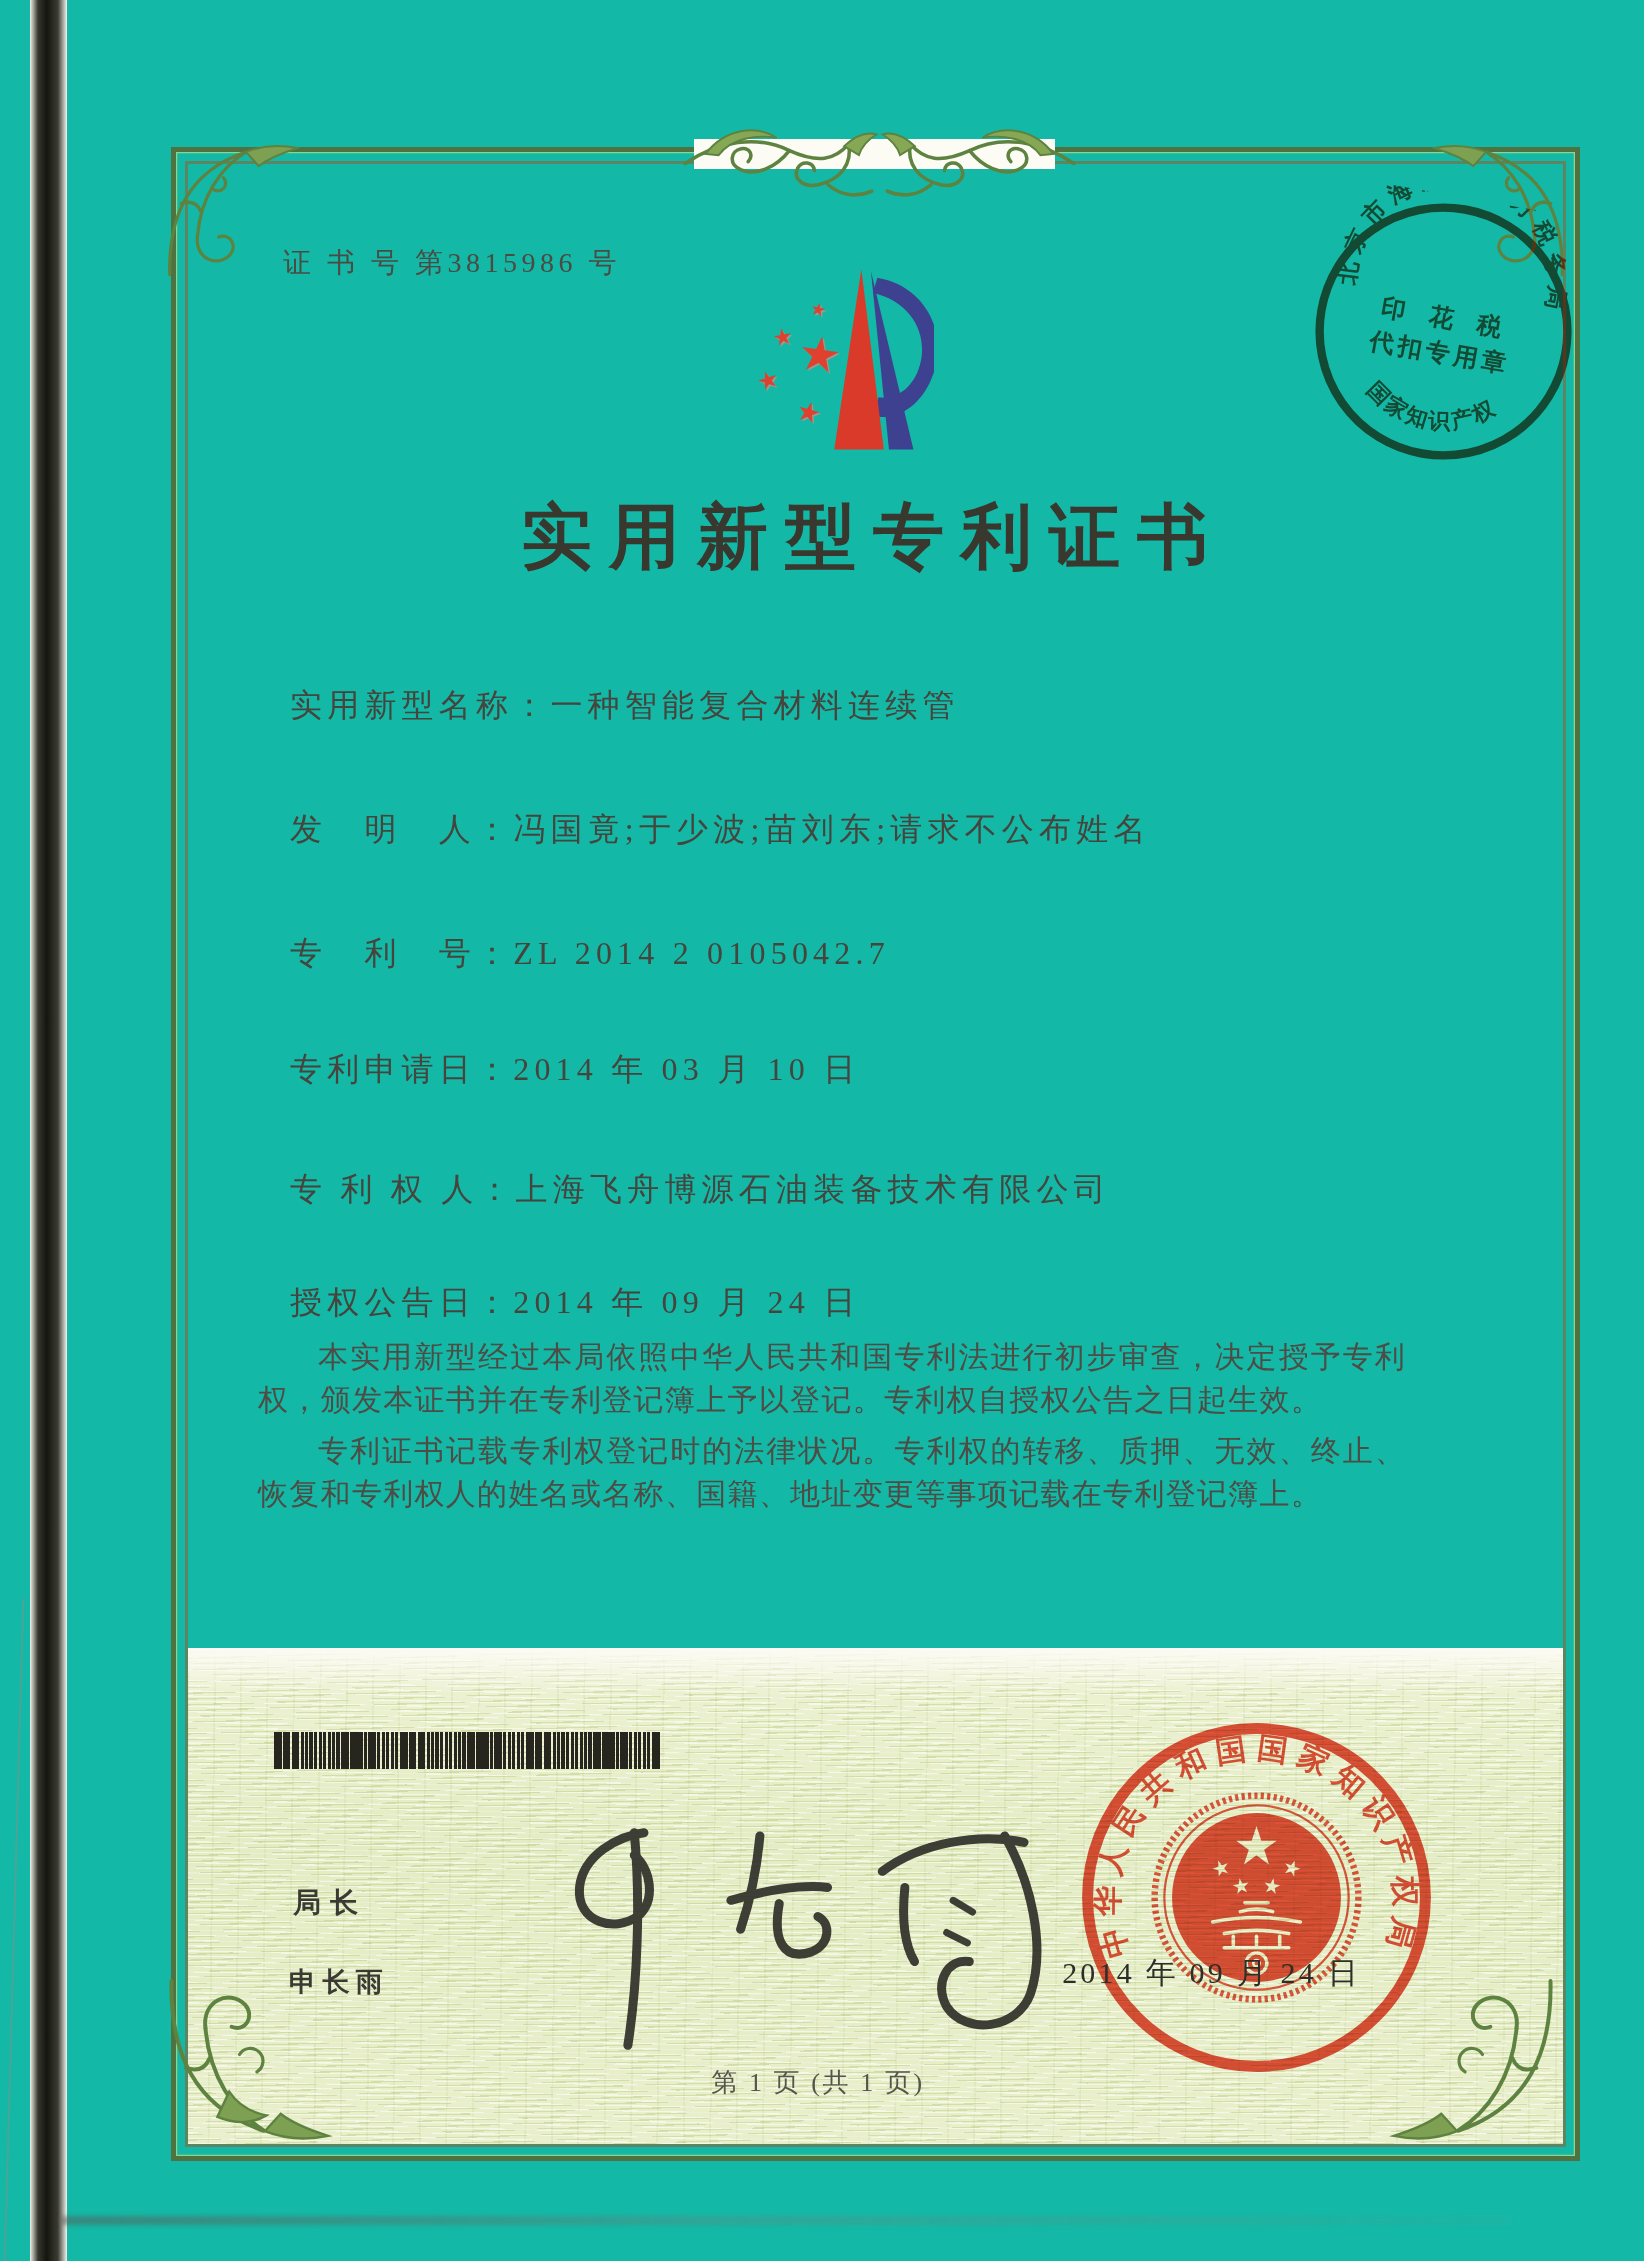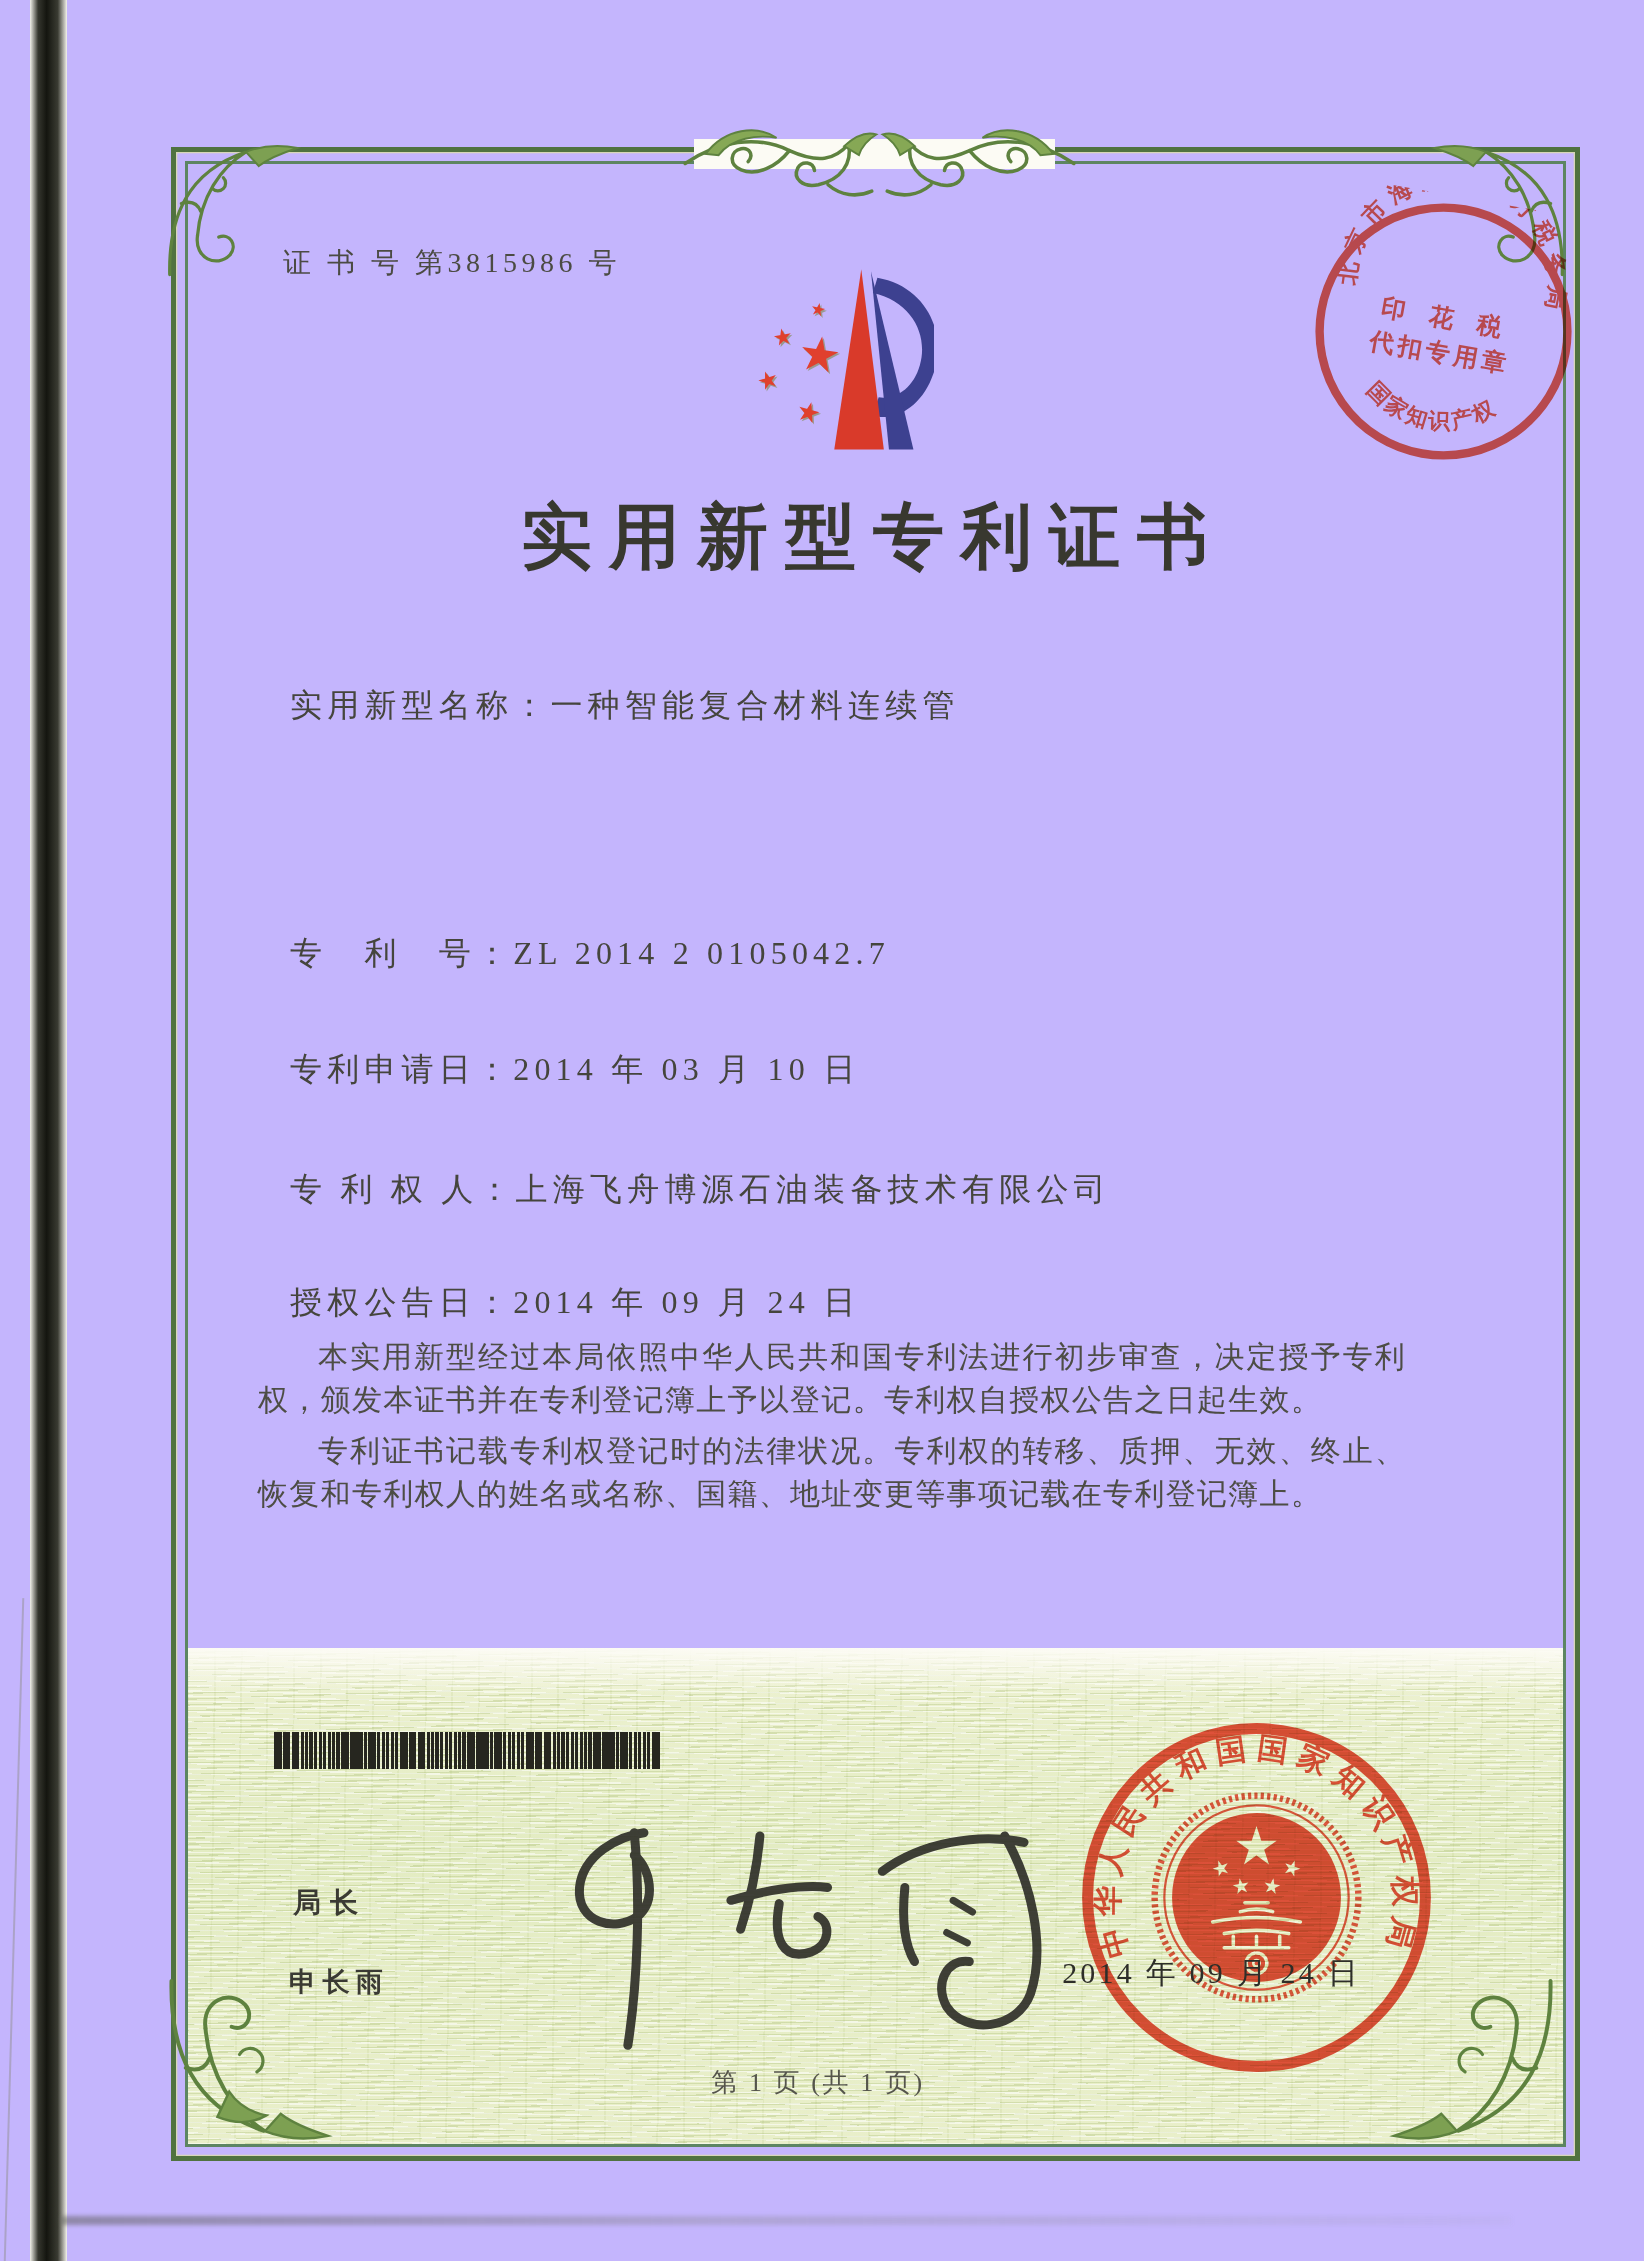--- a/index.html
+++ b/index.html
@@ -1,16 +1,16 @@
 <!DOCTYPE html>
 <html style="font-size:10.3px"><head>
 <meta charset="utf-8">
 <style>
   html,body{margin:0;padding:0;background:#ffffff;}
-  .page{position:relative;width:1644px;height:2261px;background:#c4b5fd;overflow:hidden;
+  .page{position:relative;width:1644px;height:2261px;background:#14b8a6;overflow:hidden;
         font-family:"Liberation Serif","DejaVu Serif",serif;color:#3c3c35;}
   .abs{position:absolute;}
 
   
   .scan-left{left:30px;top:0;width:37px;height:2261px;
     background:linear-gradient(90deg,#f2f1ea 0%,#35362e 22%,#14150f 45%,#3a3b32 75%,#f4f3ec 100%);}
   .scan-bottom{left:61px;top:2216px;width:1450px;height:9px;filter:blur(1.9px);
     background:linear-gradient(90deg,rgba(90,90,85,.5),rgba(120,120,115,.28) 45%,rgba(150,150,145,.06));}
   .scan-diag{left:13px;top:1598px;width:1.9px;height:664px;background:rgba(140,140,132,.45);
     transform:rotate(1.6deg);filter:blur(0.6px);}
@@ -168,20 +168,21 @@
     <text x="210" y="202" text-anchor="middle" font-size="38" letter-spacing="14" fill="#ee5a40" font-weight="bold">印 花 税</text>
     <text x="210" y="256" text-anchor="middle" font-size="38" letter-spacing="6" fill="#ee5a40" font-weight="bold">代扣专用章</text>
     <text font-size="34" fill="#ee5a40" letter-spacing="4" font-weight="bold">
       <textPath href="#taxArcBot" startOffset="6">国家知识产权局</textPath>
     </text>
   </svg>
 
   <div class="abs title">实用新型专利证书</div>
 
   <div class="abs field-row" style="top:684px;"><span>实用新型名称：</span><span>一种智能复合材料连续管</span></div>
+  <div class="abs field-row" style="top:808px;"><span>发　明　人：</span><span>冯国竟;于少波;苗刘东;请求不公布姓名</span></div>
   <div class="abs field-row" style="top:932px;"><span>专　利　号：</span><span>ZL 2014 2 0105042.7</span></div>
   <div class="abs field-row" style="top:1048px;"><span>专利申请日：</span><span>2014 年 03 月 10 日</span></div>
   <div class="abs field-row" style="top:1168px;text-align:center;"><span>专 利 权 人：</span><span>上海飞舟博源石油装备技术有限公司</span></div>
   <div class="abs field-row" style="top:1281px;"><span>授权公告日：</span><span>2014 年 09 月 24 日</span></div>
 
   <div class="abs para-block">
     <p>本实用新型经过本局依照中华人民共和国专利法进行初步审查，决定授予专利权，颁发本证书并在专利登记簿上予以登记。专利权自授权公告之日起生效。</p>
     <p>专利证书记载专利权登记时的法律状况。专利权的转移、质押、无效、终止、恢复和专利权人的姓名或名称、国籍、地址变更等事项记载在专利登记簿上。</p>
   </div>
 

